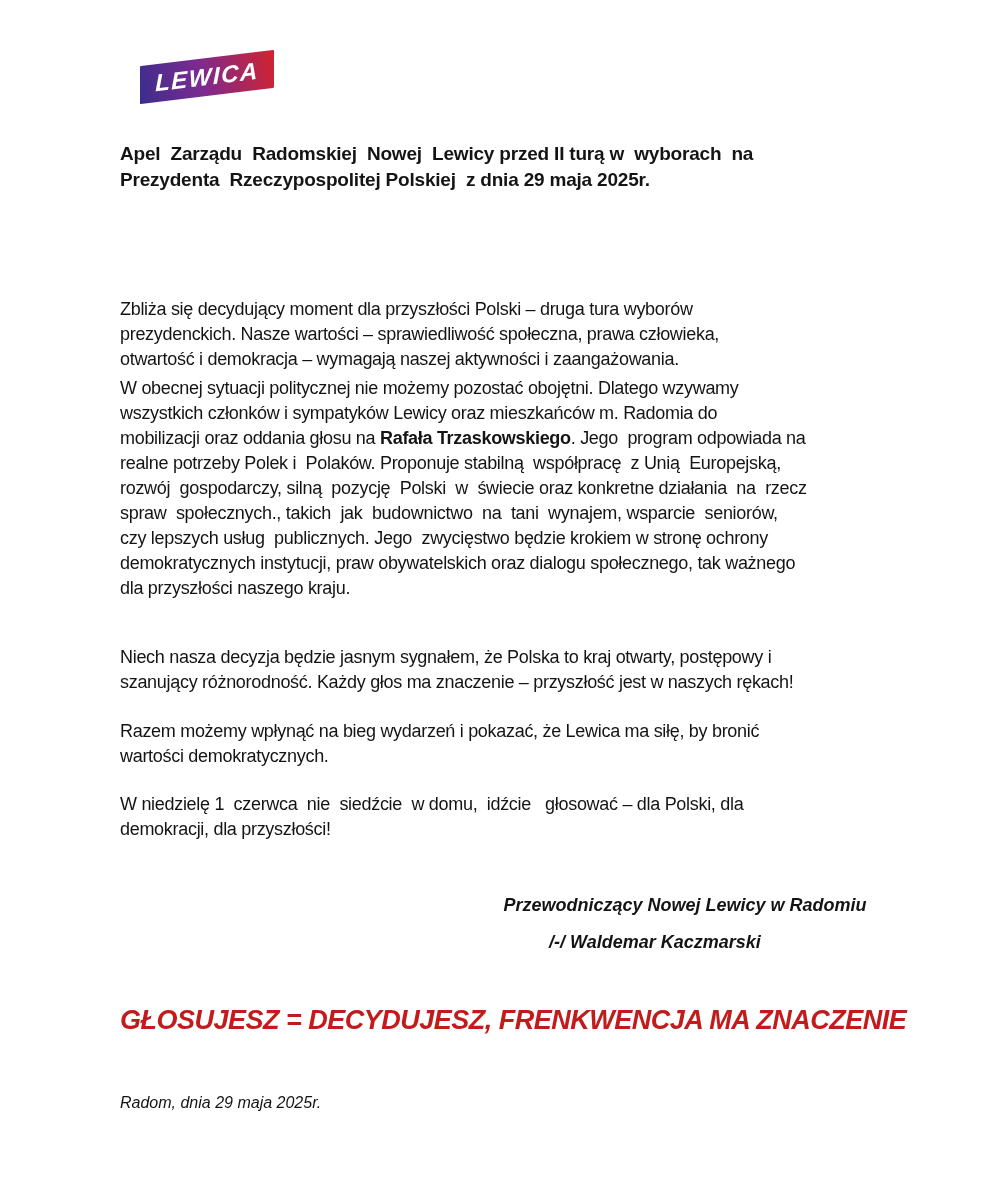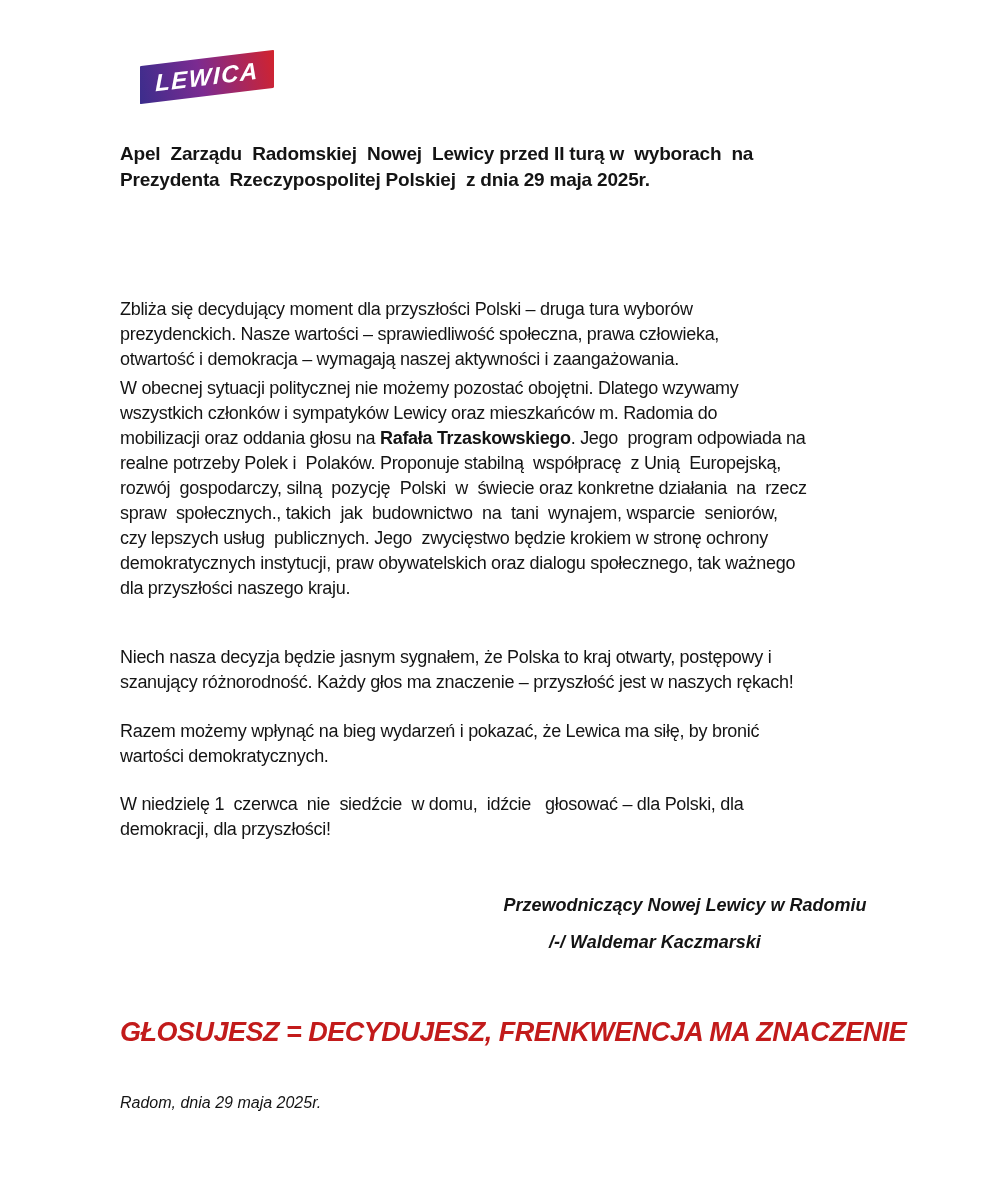--- a/index.html
+++ b/index.html
@@ -34,21 +34,21 @@
   }
   .bold-inline{font-weight:bold;}
   .sig-line{
     text-align:center;
     font-weight:bold;font-style:italic;
     font-size:18px;line-height:23px;
   }
   .slogan{
     left:120px;width:820px;
     font-weight:bold;font-style:italic;
-    font-size:27px;line-height:32px;letter-spacing:-0.5px;margin-top:12px;
+    font-size:27px;line-height:32px;letter-spacing:-0.5px;
   }
   .date-line{
     left:120px;width:500px;
     font-style:italic;font-size:16px;line-height:24px;
   }
 </style>
 </head>
 <body>
 
 <div class="page">

